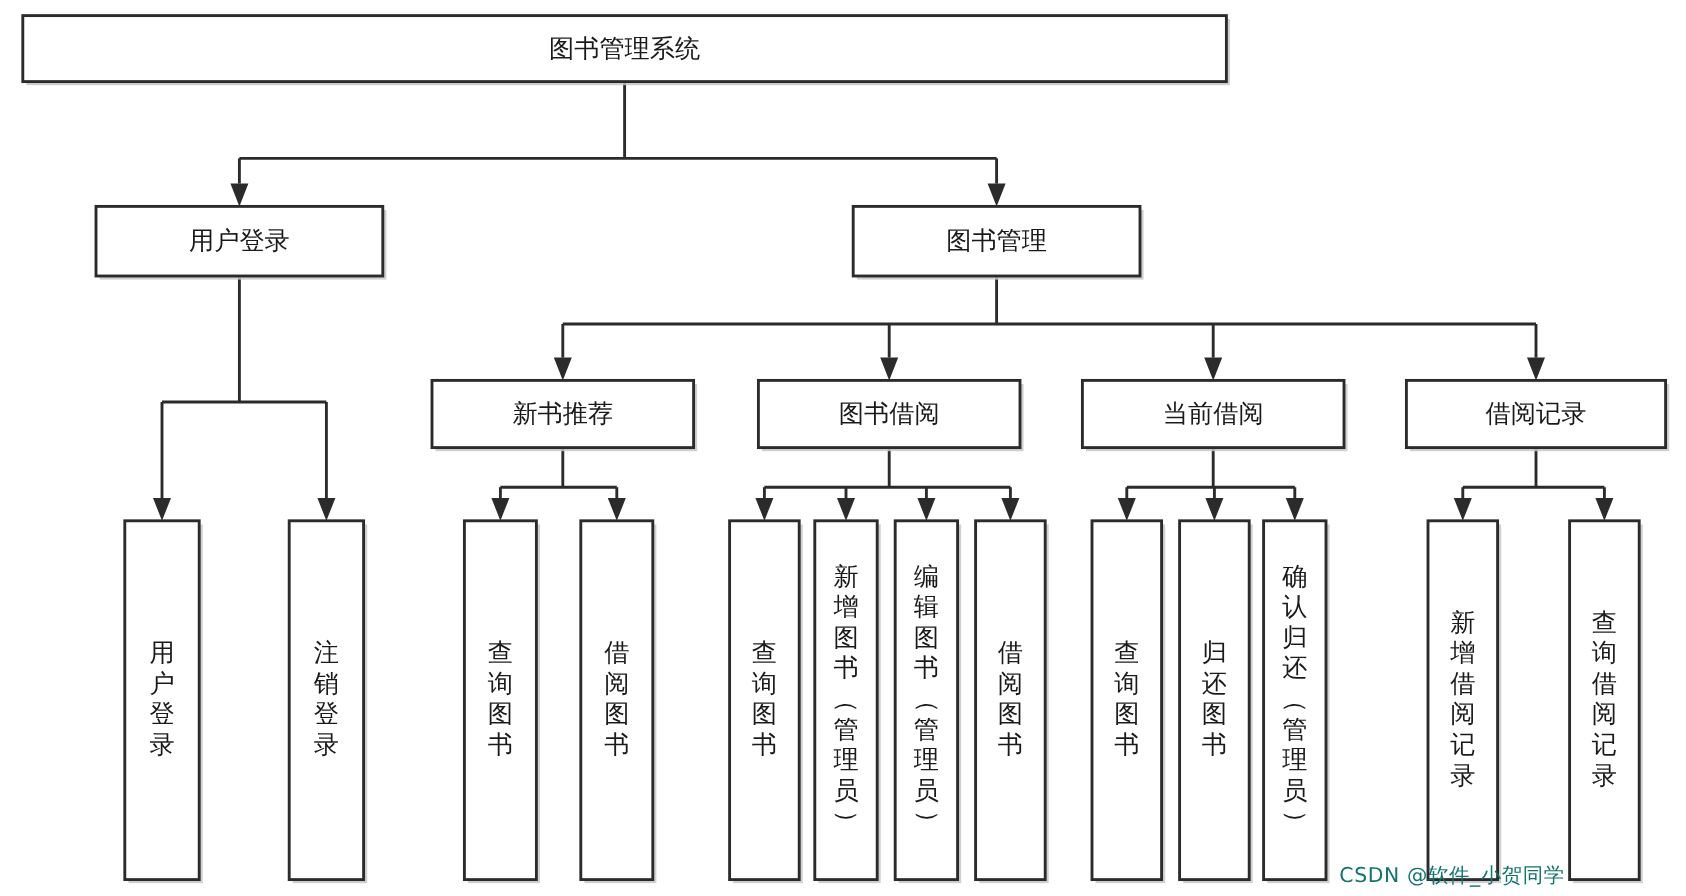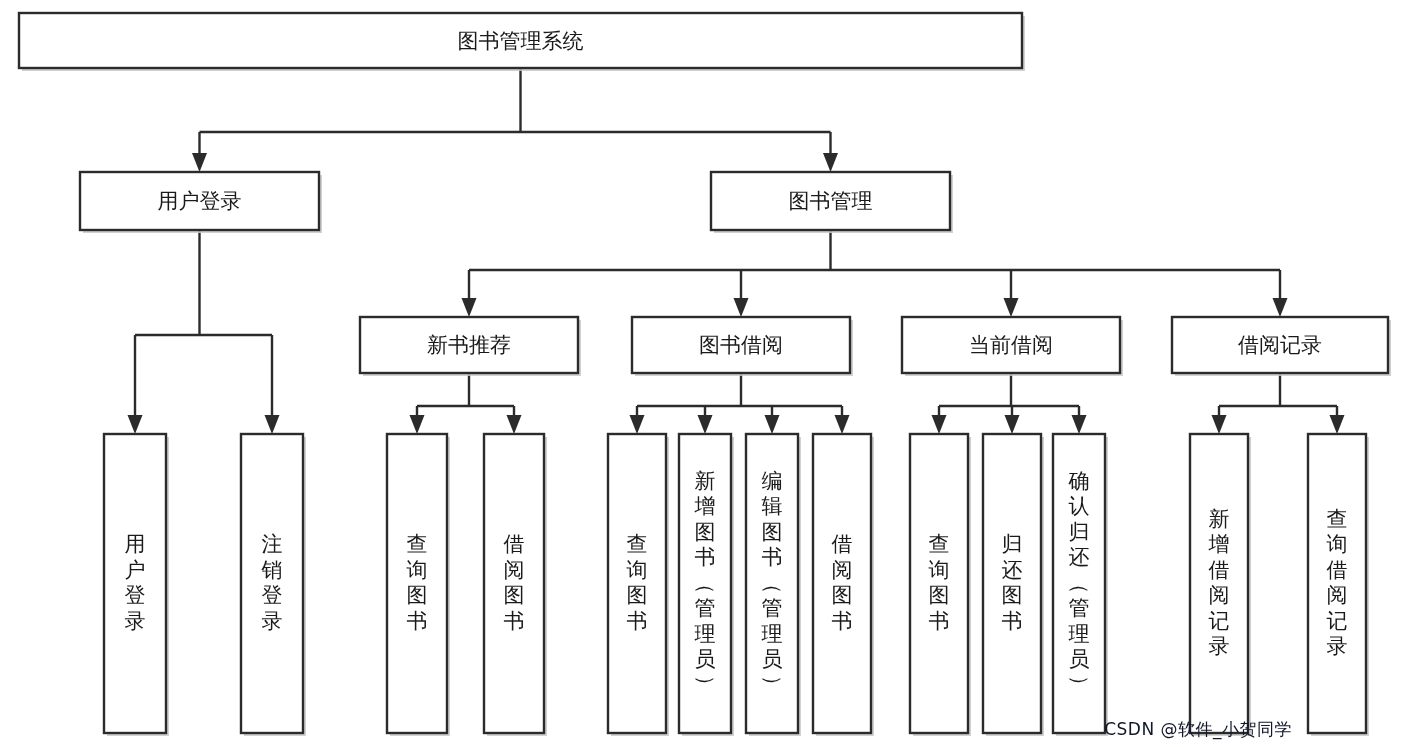--- a/index.html
+++ b/index.html
@@ -12,20 +12,21 @@
     width: 1405px;
     height: 747px;
     font-family: "DejaVu Sans", "Liberation Sans", sans-serif;
     overflow: hidden;
     position: relative;
   }
   #diagram-root {
     position: relative;
     width: 1298px;
     height: 747px;
+    padding-left: 12px;
   }
   svg#flow-svg {
     position: absolute;
     left: 0;
     top: 0;
     width: 1405px;
     height: 747px;
     display: block;
   }
   .node-box {
@@ -61,21 +62,21 @@
     fill: #1a1a1a;
     text-anchor: middle;
     dominant-baseline: middle;
   }
   .watermark-text {
     position: absolute;
     right: 6px;
     bottom: 6px;
     font-family: "DejaVu Sans", "Liberation Sans", sans-serif;
     font-size: 17px;
-    color: #0f172a;
+    color: #0f766e;
     white-space: nowrap;
     letter-spacing: 0.5px;
     user-select: none;
   }
 </style>
 </head>
 <body>
 
 <div id="diagram-root">
   <svg id="flow-svg" viewBox="0 0 1405 747" xmlns="http://www.w3.org/2000/svg">

